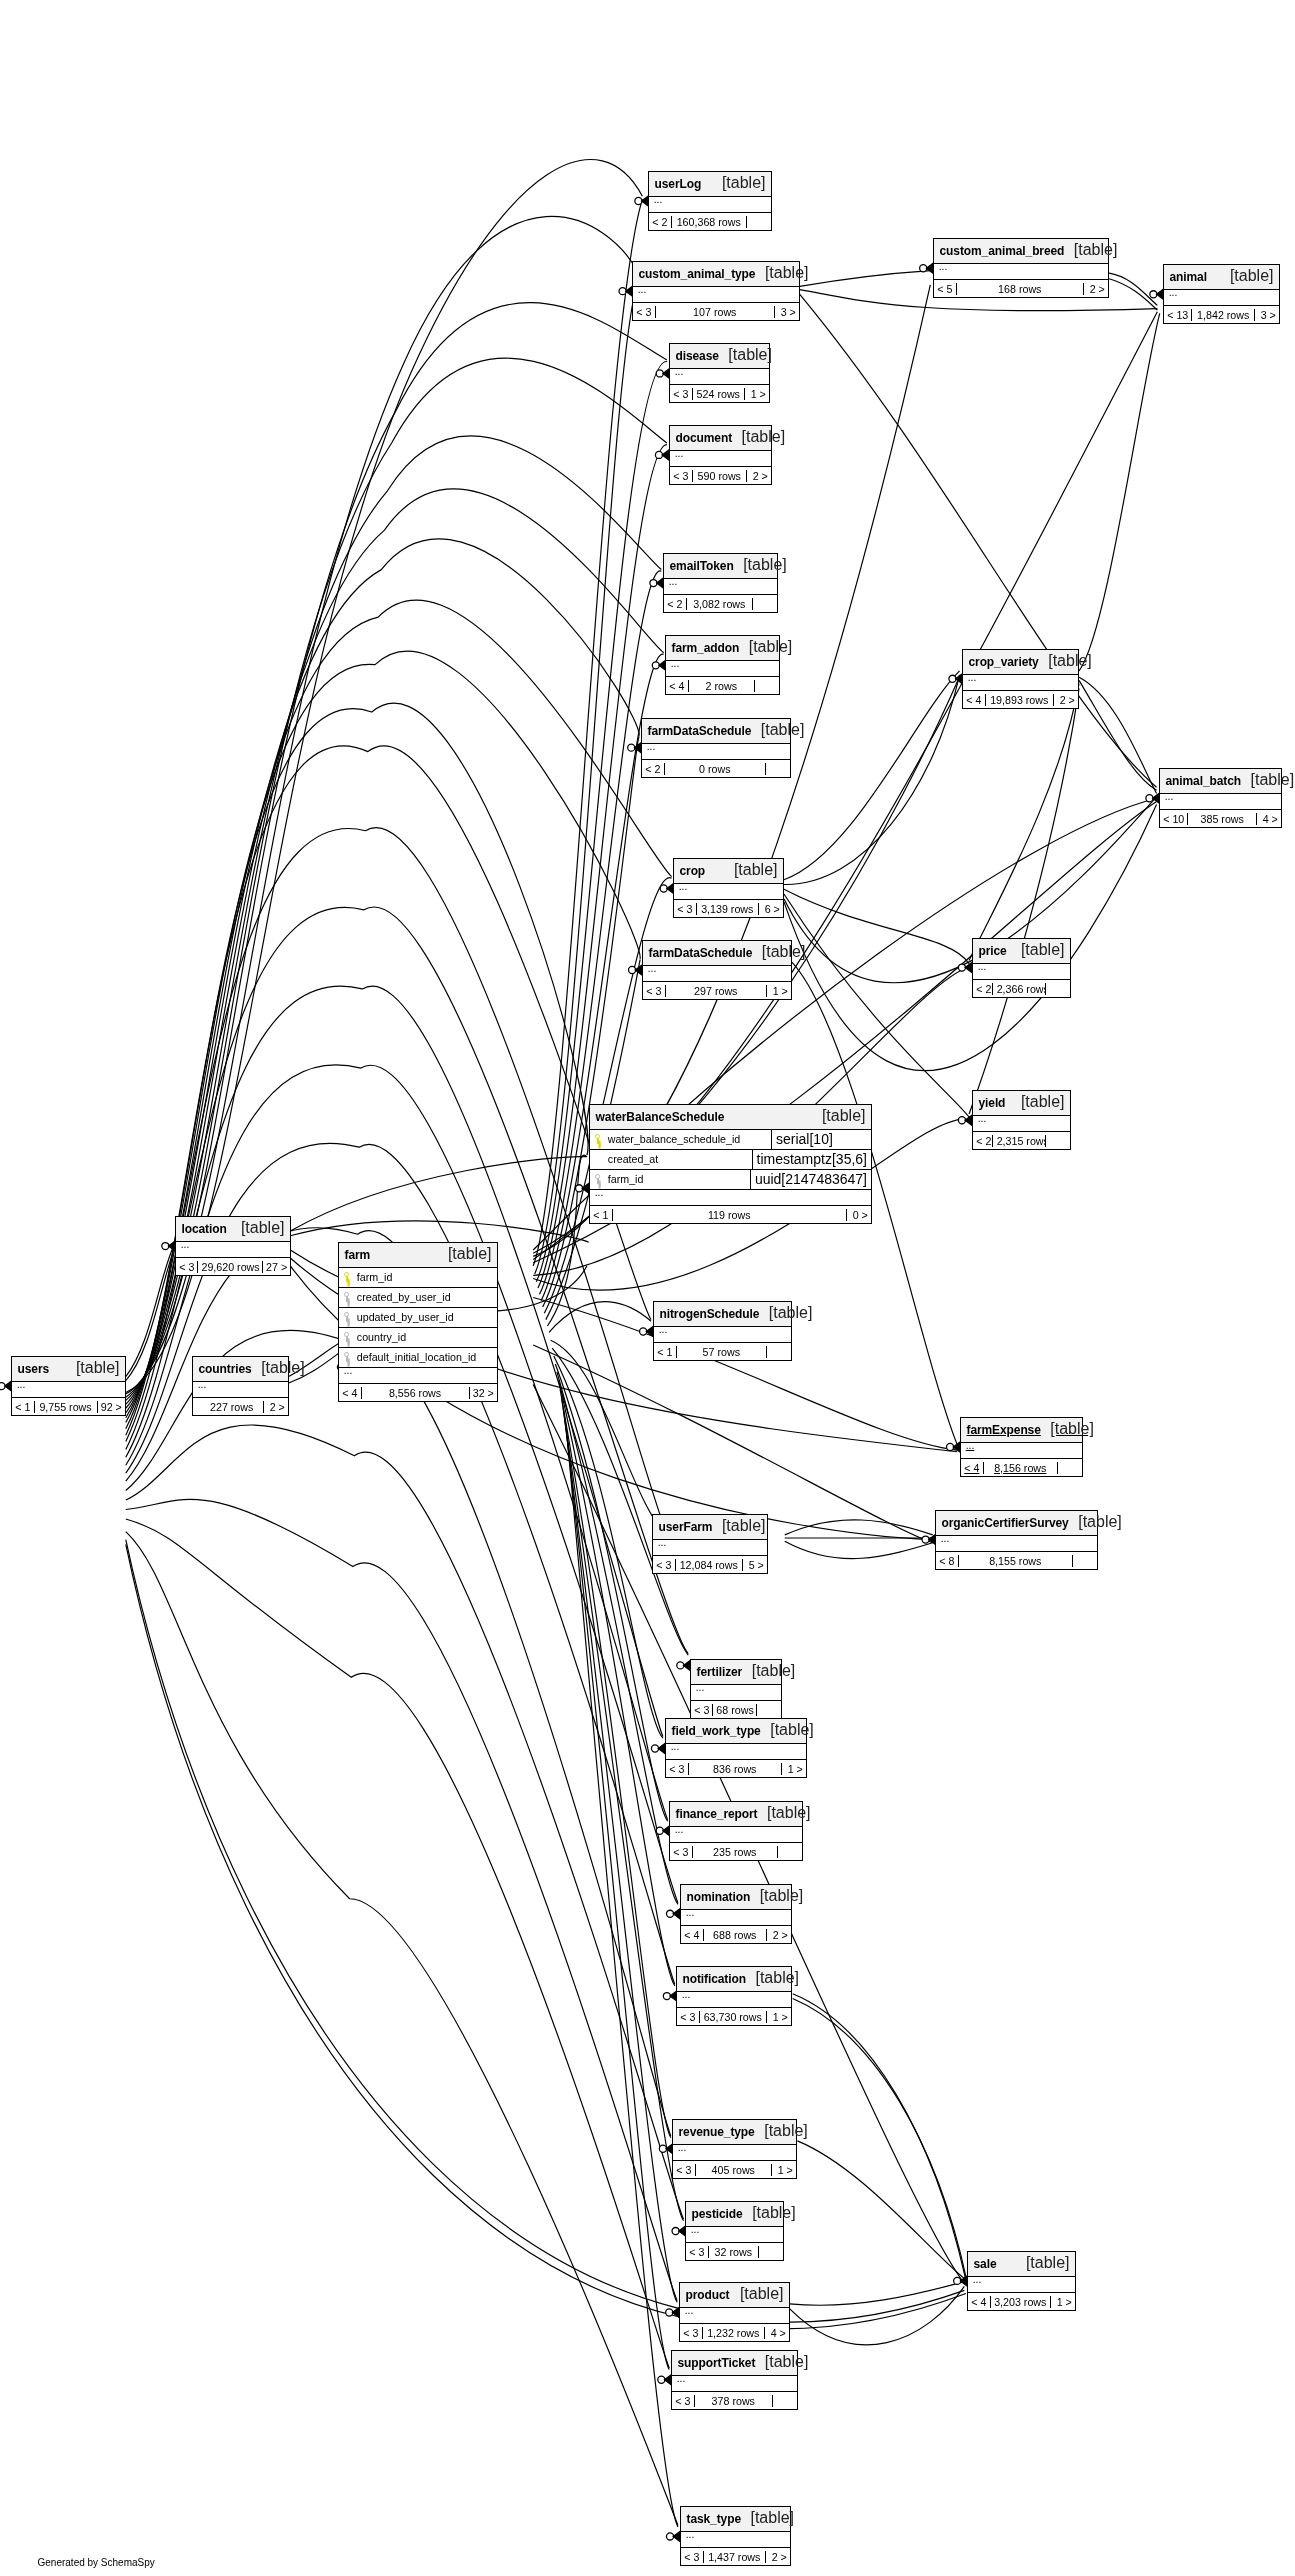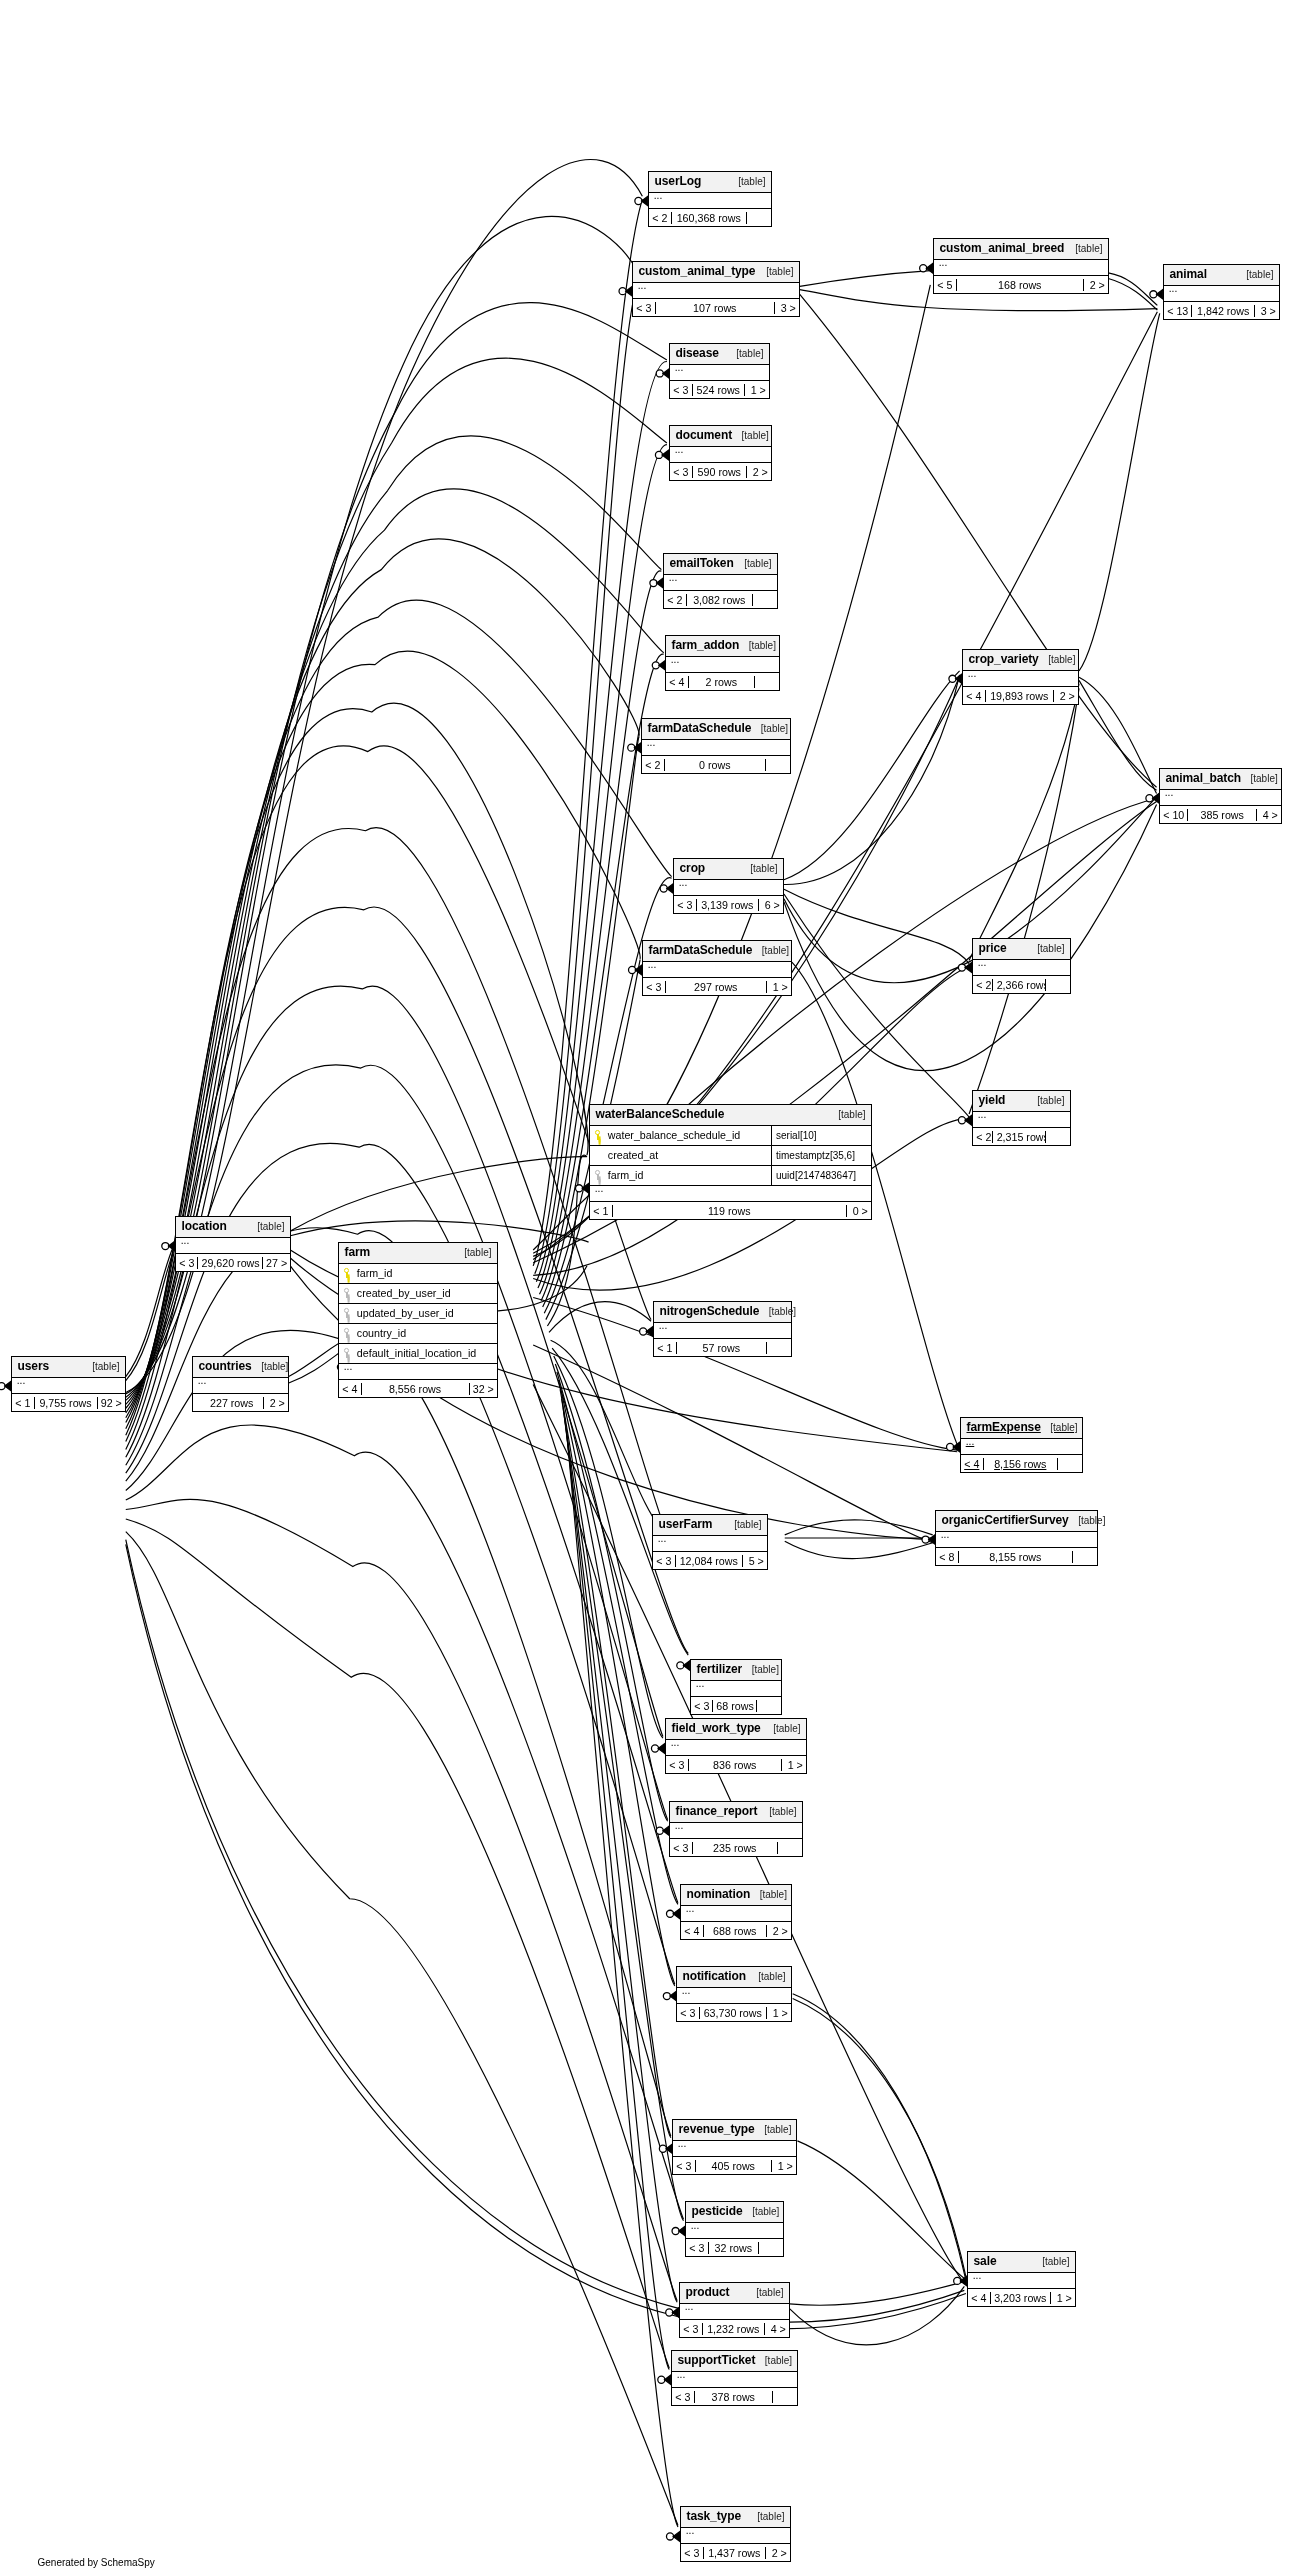--- a/index.html
+++ b/index.html
@@ -42,21 +42,21 @@
     padding: 2.4px 5.5px 3.2px 5.5px;
     white-space: nowrap;
   }
   .tbl .hdr .nm {
     font-weight: bold;
     font-size: 12px;
     color: #000;
     letter-spacing: -0.1px;
   }
   .tbl .hdr .tag {
-    font-size: 10px;
+    font-size: 16px;
     color: #222;
     padding-left: 9.5px;
   }
   .tbl .ellip {
     border-bottom: 1.6px solid #000;
     font-size: 10.3px;
     color: #000;
     padding: 1.6px 4.7px 5.5px 4.7px;
     height: 8.7px;
     line-height: 4.7px;
@@ -102,21 +102,21 @@
     padding: 0 4.7px;
     border-right: 1.6px solid #000;
     box-sizing: border-box;
     height: 100%;
     white-space: nowrap;
   }
   .tbl .colrow .ctype {
     padding: 0 4px;
     flex: 1 1 auto;
     white-space: nowrap;
-    font-size: 10px;
+    font-size: 14px;
   }
   .keyicon {
     width: 7.1px;
     height: 10.3px;
     display: inline-block;
     position: relative;
     flex: 0 0 auto;
   }
   .keyicon::before {
     content: "";

